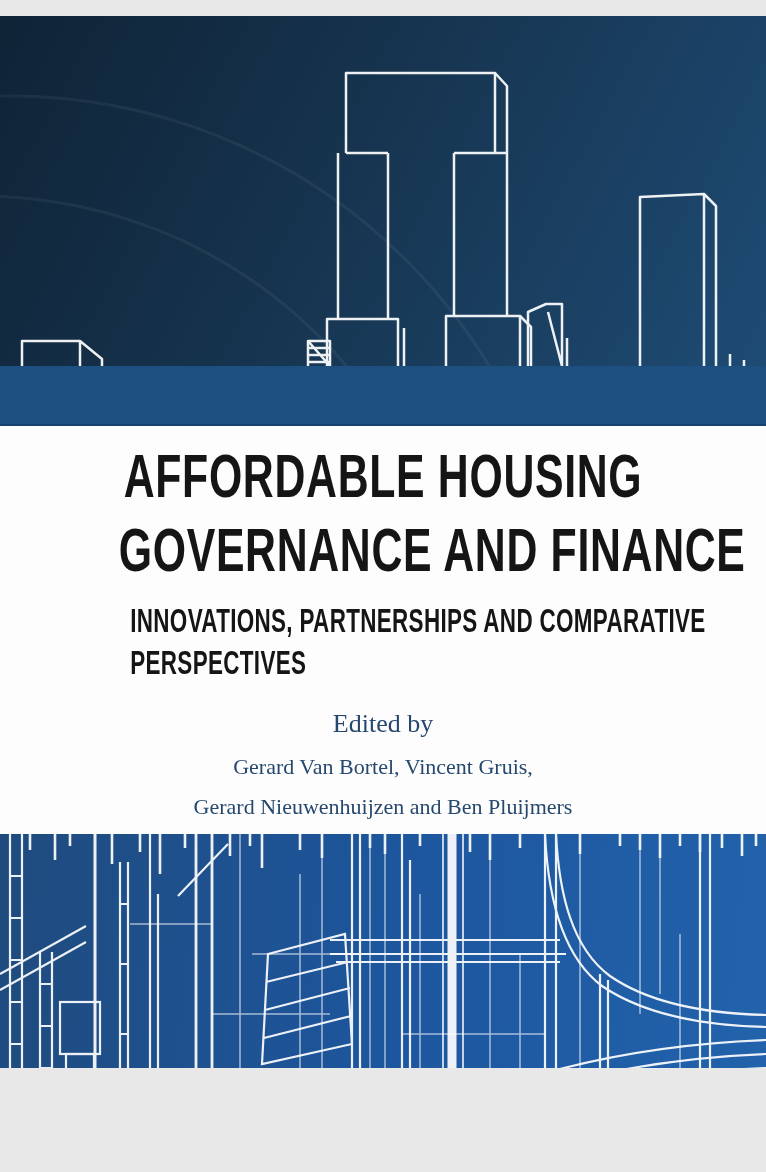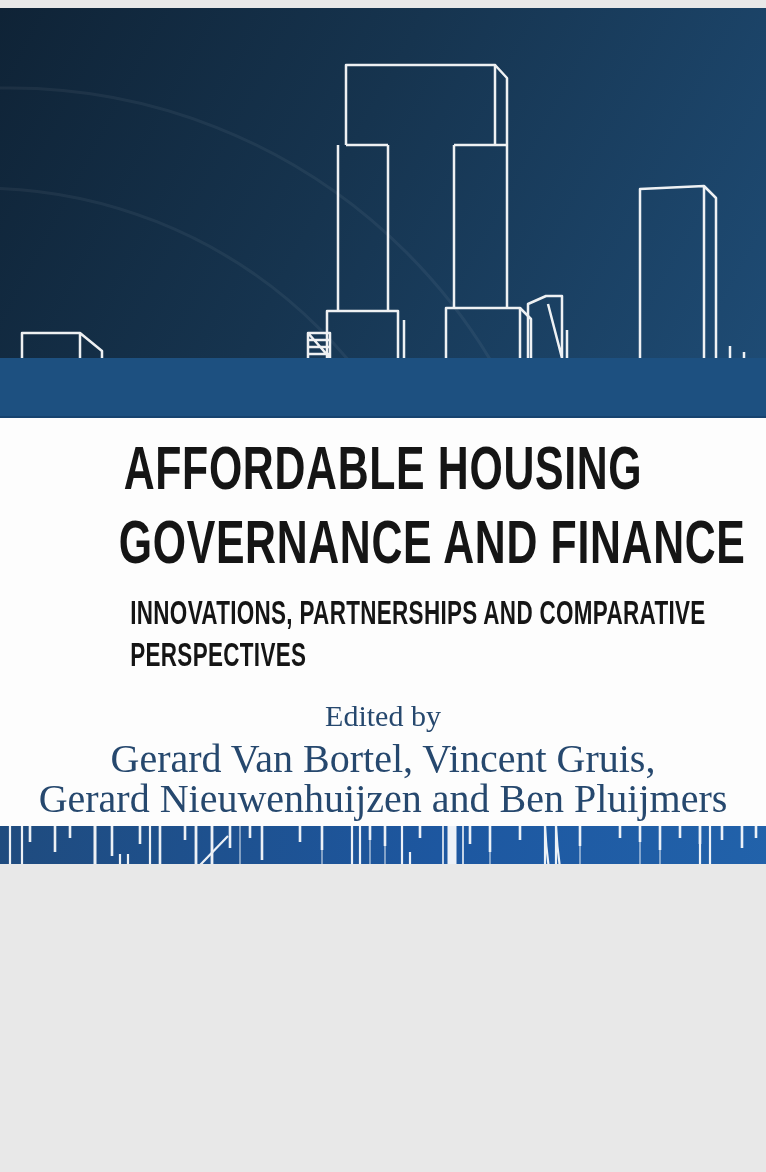--- a/index.html
+++ b/index.html
@@ -10,21 +10,21 @@
     --sky-gradient-end:#1e4b74;
     --city-blue-left:#1f4b7e;
     --city-blue-mid:#1d57a0;
     --city-blue-right:#2263ab;
     --logo-background:#15335a;
     --logo-text:#ffffff;
     --page-background:#fdfdfd;
   }
   html,body{margin:0;padding:0;background:#e8e8e8;}
   .cover{
-    position:relative;width:766px;height:856px;margin:8px auto;
+    position:relative;width:766px;height:1052px;margin:16px auto;
     overflow:hidden;background:var(--page-background);
     font-family:"Liberation Sans",sans-serif;
   }
   
   .sky-section{
     position:absolute;left:0;top:0;width:766px;height:350px;
     background:linear-gradient(118deg,var(--sky-gradient-start) 0%,#16344f 45%,var(--sky-gradient-end) 100%);
   }
   .sky-section svg{position:absolute;inset:0;width:100%;height:100%;}
   
@@ -47,26 +47,26 @@
   }
   .subtitle-block{position:absolute;left:0;top:583px;width:766px;text-align:left;}
   .subtitle-line{
     display:block;white-space:nowrap;
     font-weight:bold;font-size:34px;line-height:42px;letter-spacing:0.5px;
     color:var(--title-text);
     transform:scaleX(0.66);transform-origin:50% 50%;
   }
   .edited-by{
     position:absolute;left:0;top:693px;width:766px;text-align:center;
-    font-family:"Liberation Serif",serif;font-size:30px;line-height:30px;
+    font-family:"Liberation Serif",serif;font-size:26px;line-height:30px;
     color:var(--editors-text);
   }
   .editors-block{
     position:absolute;left:0;top:731px;width:766px;text-align:center;
-    font-family:"Liberation Serif",serif;font-size:40px;line-height:40px;
+    font-family:"Liberation Serif",serif;font-size:22px;line-height:40px;
     color:var(--editors-text);
   }
   .editors-line{display:block;white-space:nowrap;}
   
   .city-section{
     position:absolute;left:0;top:818px;width:766px;height:354px;
     background:linear-gradient(96deg,var(--city-blue-left) 0%,var(--city-blue-mid) 55%,var(--city-blue-right) 100%);
   }
   .city-section svg{position:absolute;inset:0;width:100%;height:100%;}
 </style>

